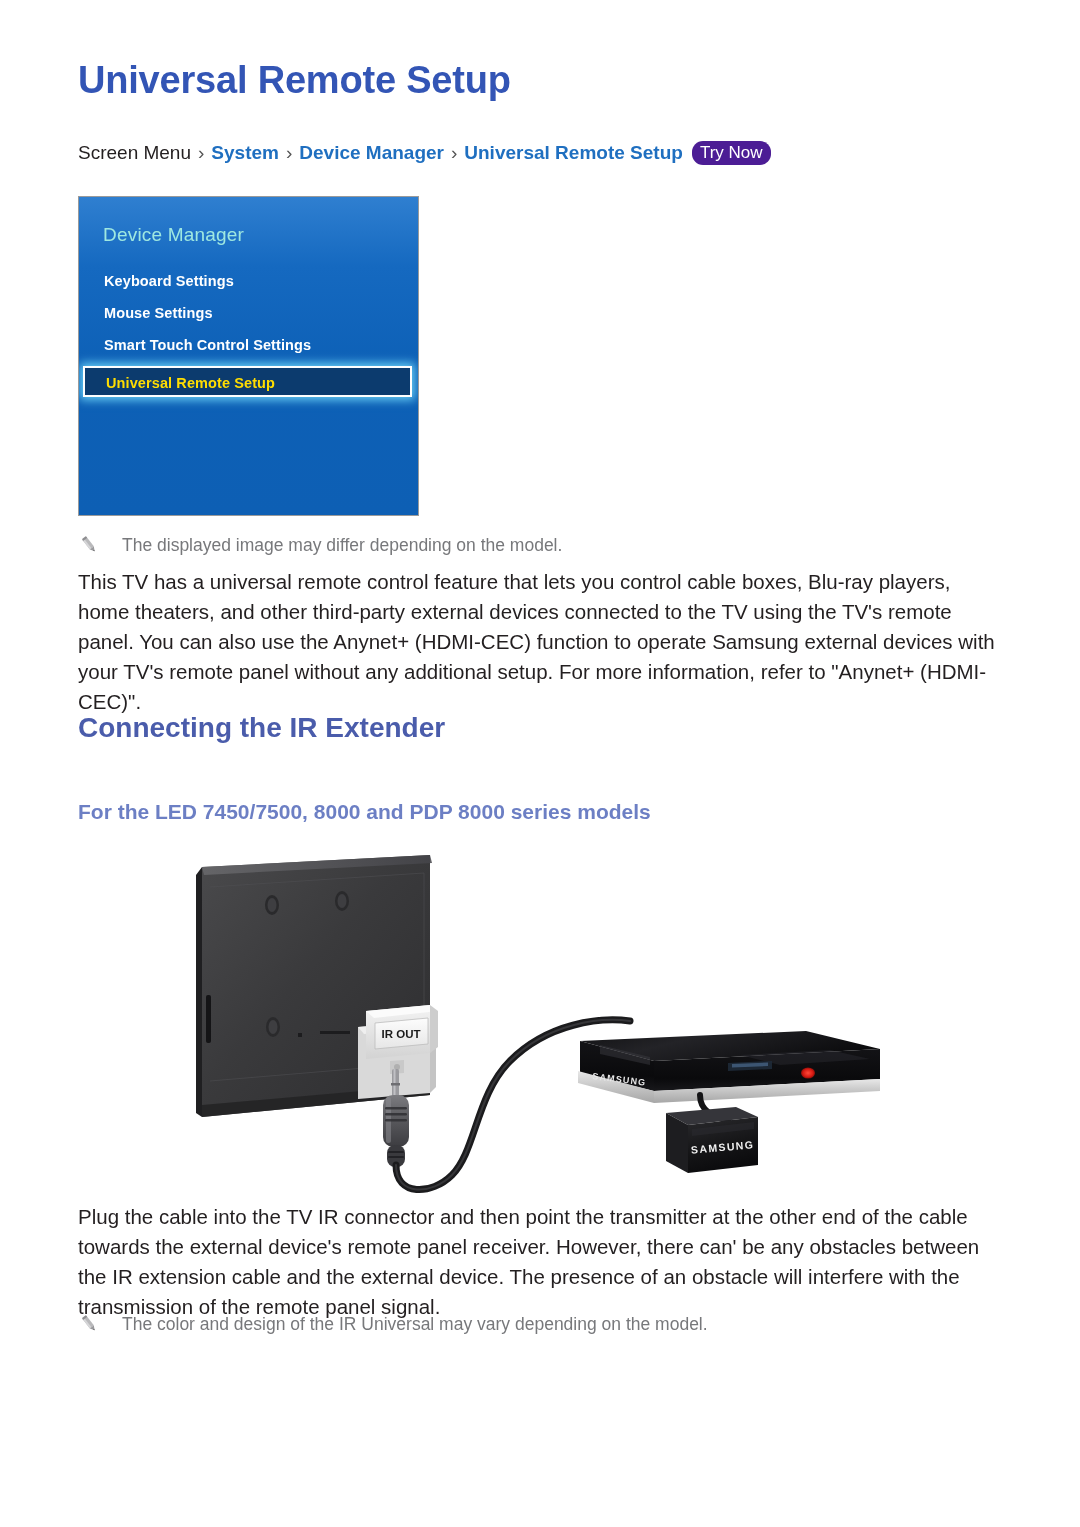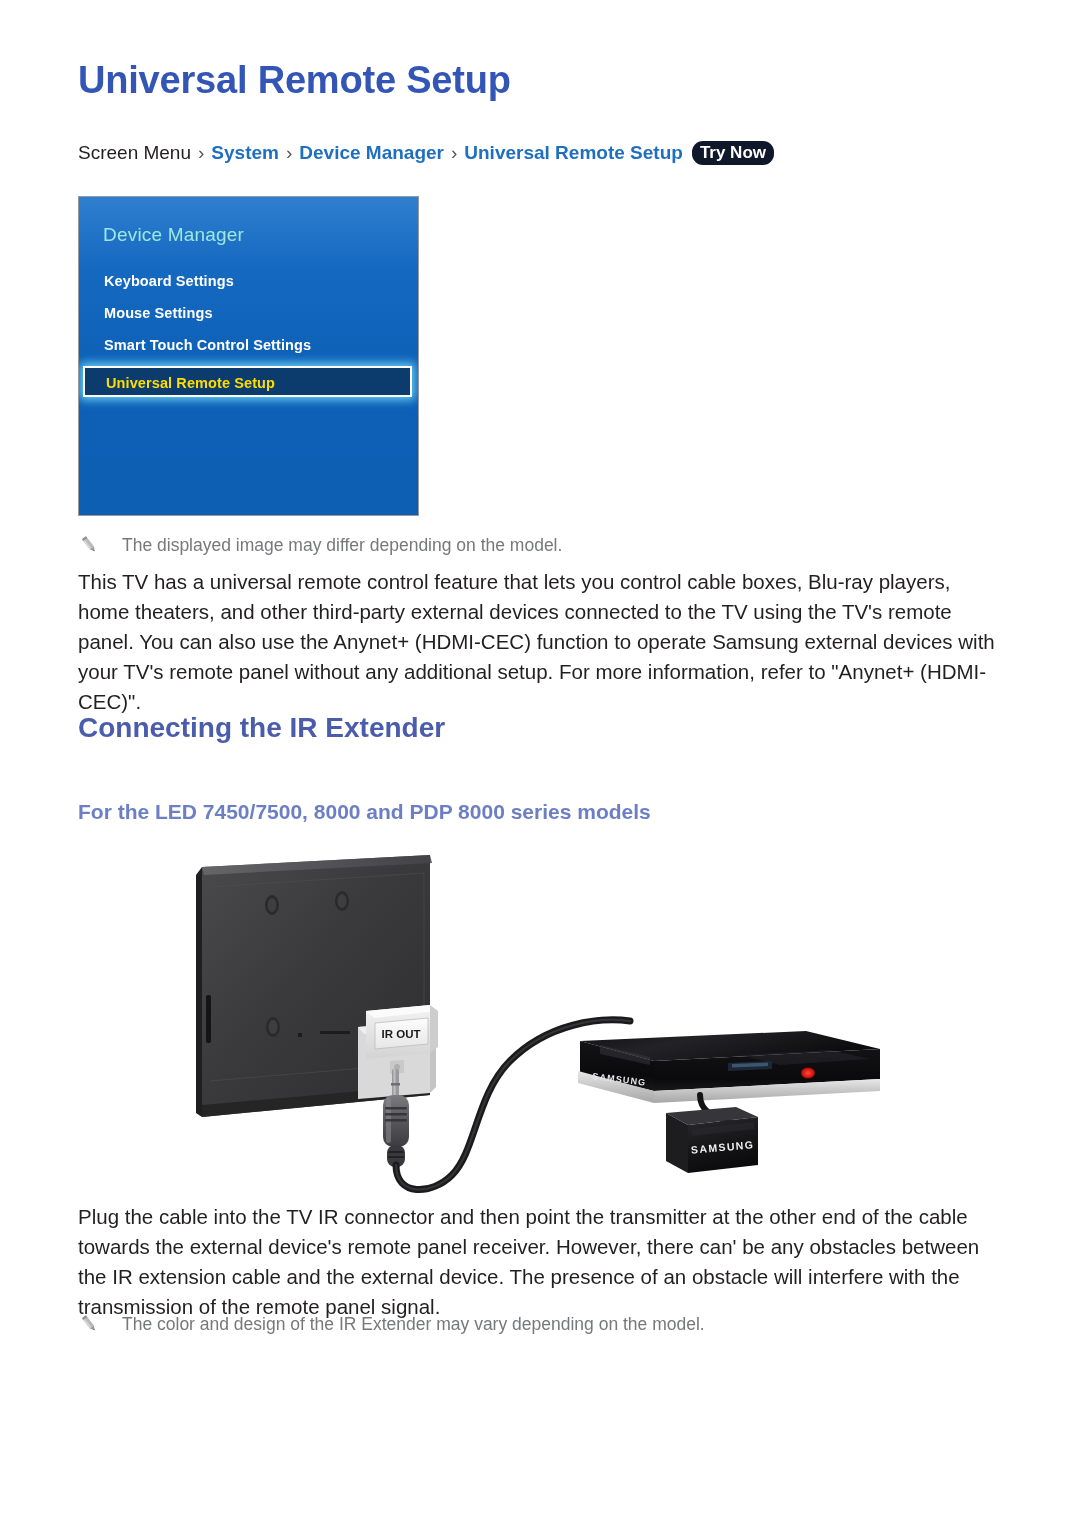--- a/index.html
+++ b/index.html
@@ -36,24 +36,24 @@
     line-height: 26px;
     white-space: nowrap;
     display: flex;
     align-items: center;
   }
   .crumb-root { color: #231f20; font-weight: normal; text-align: center; }
   .crumb-link { color: #1f6fc0; font-weight: bold; }
   .crumb-sep { color: #555; margin: 0 7px; font-weight: normal; }
   .try-now {
     display: inline-block;
-    background: #0f172a;
+    background: #4c1d95;
     color: #ffffff;
     font-size: 17px;
-    font-weight: bold;
+    font-weight: normal;
     border-radius: 11px;
     padding: 2px 8px 3px 8px;
     margin-left: 9px;
     line-height: 19px;
   }
 
   
   .tv-shot {
     position: absolute;
     left: 78px;
@@ -353,16 +353,16 @@
       <svg viewBox="0 0 22 22" xmlns="http://www.w3.org/2000/svg">
         <g transform="rotate(-38 11 11)">
           <rect x="9" y="3" width="5" height="12" fill="#b9b9bb"></rect>
           <rect x="9" y="3" width="2" height="12" fill="#d6d6d8"></rect>
           <rect x="9" y="2" width="5" height="2.2" rx="0.6" fill="#8d8d90"></rect>
           <polygon points="9,15 14,15 11.5,19.4" fill="#9a9a9d"></polygon>
           <polygon points="10.6,18 12.4,18 11.5,19.4" fill="#5a5a5c"></polygon>
         </g>
       </svg>
     </span>
-    <span class="note-text">The color and design of the IR Extender may vary depending on the model.</span>
+    <span class="note-text">The color and design of the IR Universal may vary depending on the model.</span>
   </div>
 
 </div>
 
 </body></html>

